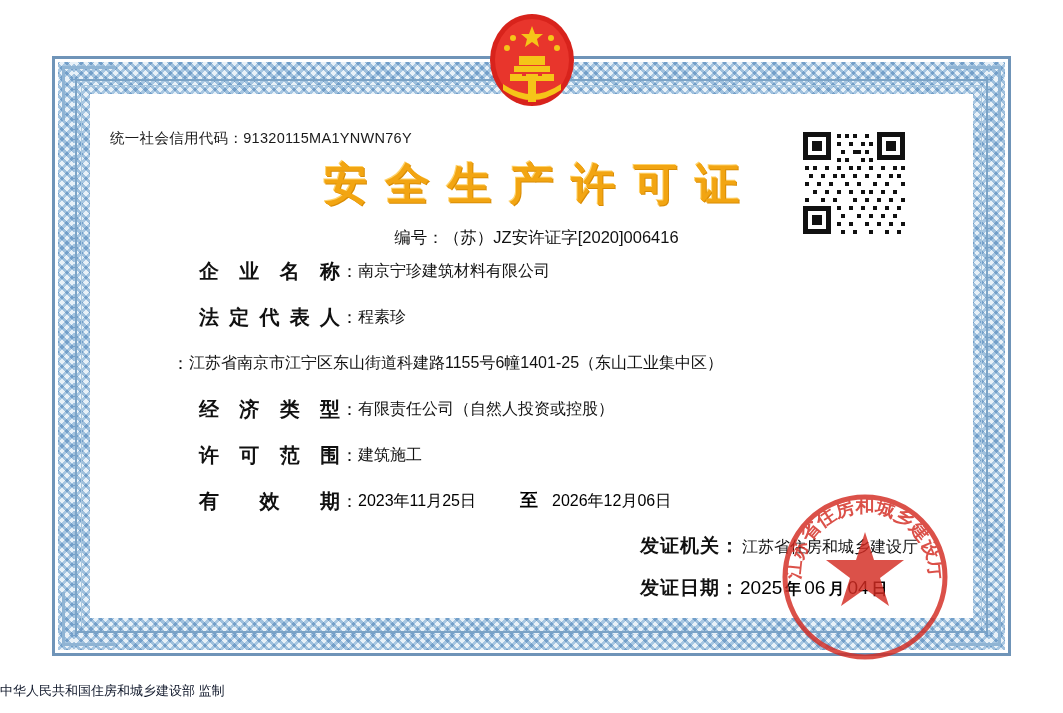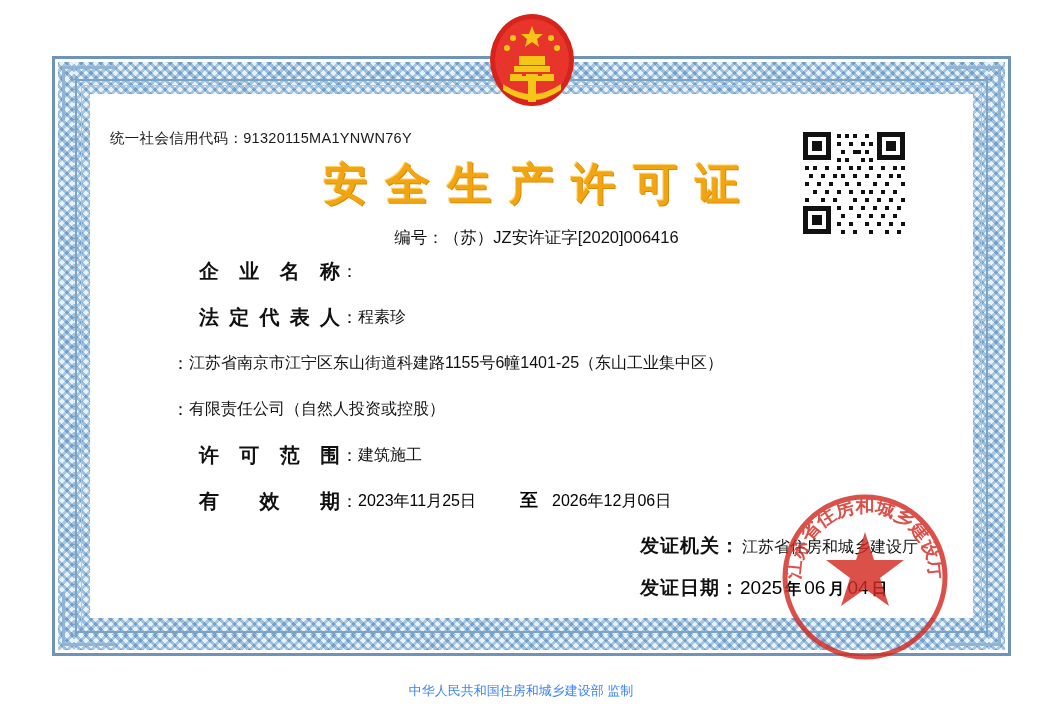--- a/index.html
+++ b/index.html
@@ -242,23 +242,23 @@
     z-index: 8;
     opacity: 0.82;
   }
 
   
   .footer {
     position: absolute;
     left: 0;
     top: 682px;
     width: 1042px;
-    text-align: center;
+    text-align: left;
     font-size: 13px;
-    color: #3b82f6;
+    color: #0f172a;
   }
 </style>
 </head>
 <body>
 
 <div class="cert">
 
   <div class="border-outer"></div>
   <div class="border-guilloche">
     <div class="border-guilloche-inner"></div>
@@ -399,34 +399,36 @@
 
   <div class="title">安全生产许可证</div>
 
   <div class="serial">编号：（苏）JZ安许证字[2020]006416</div>
 
   <div class="fields">
 
     <div class="row">
       <div class="label">企业名称</div>
       <div class="colon">：</div>
+      <div class="value">南京宁珍建筑材料有限公司</div>
     </div>
 
     <div class="row">
       <div class="label">法定代表人</div>
       <div class="colon">：</div>
       <div class="value">程素珍</div>
     </div>
 
     <div class="row">
       <div class="colon">：</div>
       <div class="value">江苏省南京市江宁区东山街道科建路1155号6幢1401-25（东山工业集中区）</div>
     </div>
 
     <div class="row">
+      <div class="label">经济类型</div>
       <div class="colon">：</div>
       <div class="value">有限责任公司（自然人投资或控股）</div>
     </div>
 
     <div class="row">
       <div class="label">许可范围</div>
       <div class="colon">：</div>
       <div class="value">建筑施工</div>
     </div>
 

